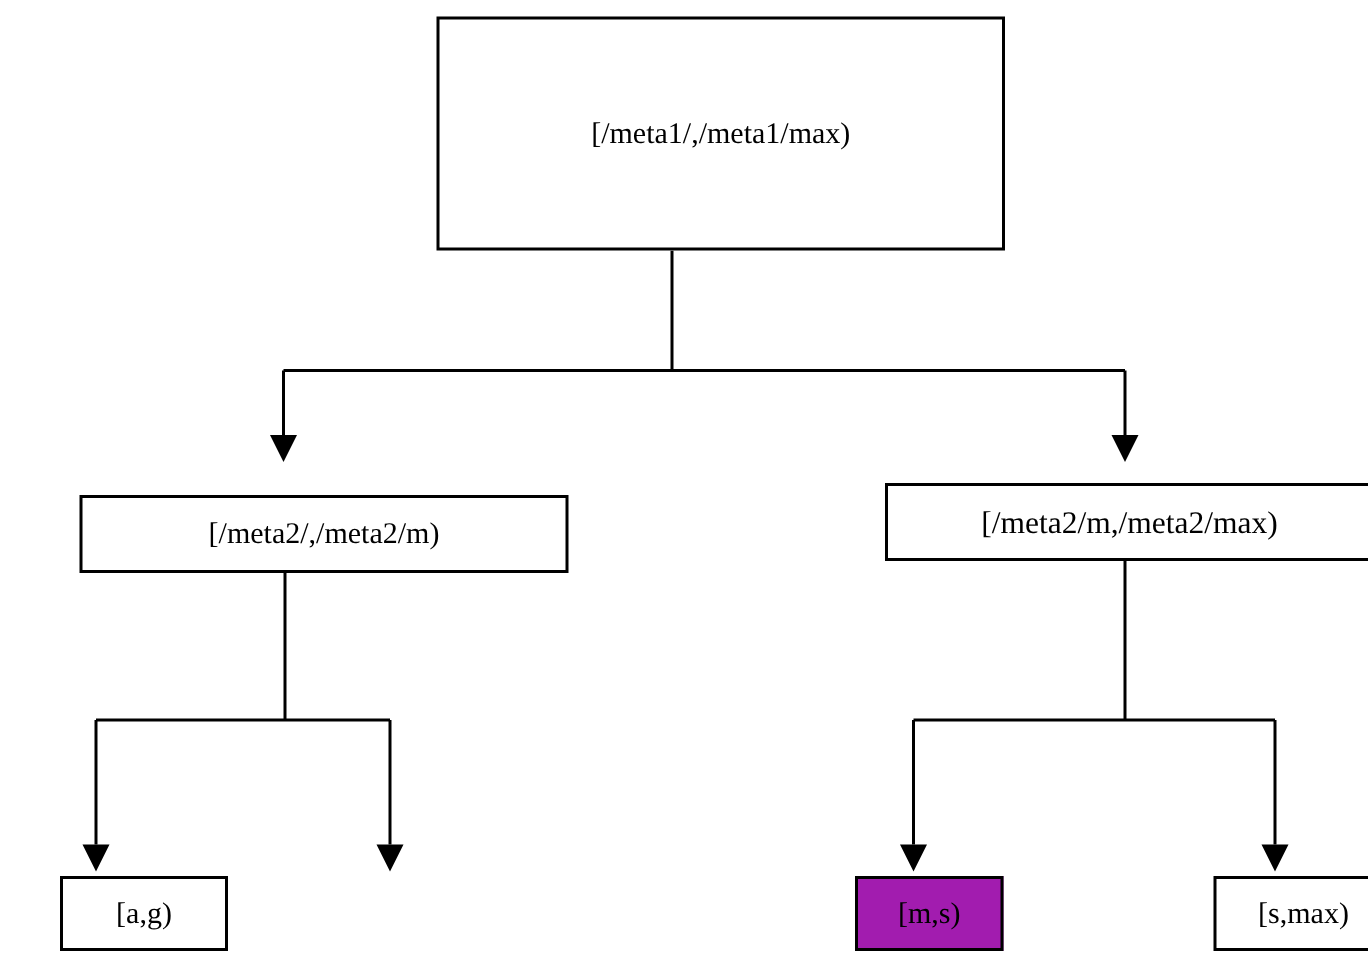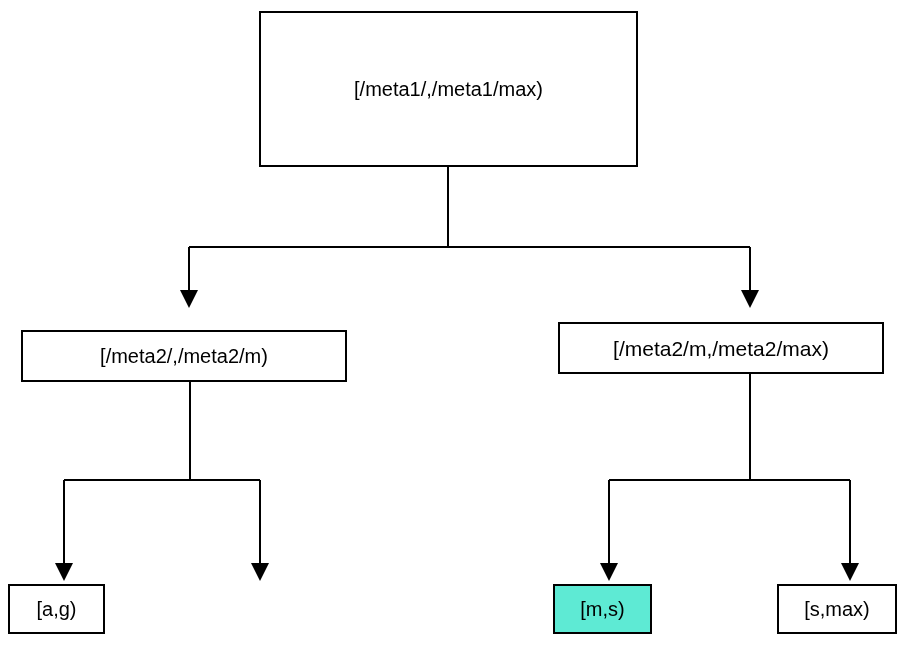--- a/index.html
+++ b/index.html
@@ -27,26 +27,27 @@
   }
   .node-box {
     position: absolute;
     box-sizing: border-box;
     border: 2px solid #000000;
     background: #ffffff;
     display: flex;
     align-items: center;
     justify-content: center;
     color: #000000;
-    font-family: Liberation Sans, sans-serif;
+    font-family: Liberation Serif, serif;
     font-size: 20px;
     line-height: 1;
     letter-spacing: 0px;
     white-space: pre;
     z-index: 2;
+    margin-left: 32px;
   }
   .node-label {
     pointer-events: none;
   }
 </style>
 </head>
 <body>
 
 <div id="diagram-root" style="width: 912px; height: 652px; background: rgb(255, 255, 255);">
 
@@ -100,26 +101,26 @@
   </div>
 
   <div class="node-box" style="left: 21px; top: 330px; width: 326px; height: 52px; font-size: 20px; background: rgb(255, 255, 255); color: rgb(0, 0, 0); border-color: rgb(0, 0, 0);">
     <span class="node-label">[/meta2/,/meta2/m)</span>
   </div>
 
   <div class="node-box" style="left: 558px; top: 322px; width: 326px; height: 52px; font-size: 21px; background: rgb(255, 255, 255); color: rgb(0, 0, 0); border-color: rgb(0, 0, 0);">
     <span class="node-label">[/meta2/m,/meta2/max)</span>
   </div>
 
-  <div class="node-box" style="left: 8px; top: 584px; width: 97px; height: 50px; font-size: 20px; background: rgb(255, 255, 255); color: rgb(0, 0, 0); border-color: rgb(0, 0, 0);">
+  <div class="node-box" style="left: 8px; top: 584px; width: 112px; height: 50px; font-size: 20px; background: rgb(255, 255, 255); color: rgb(0, 0, 0); border-color: rgb(0, 0, 0);">
     <span class="node-label">[a,g)</span>
   </div>
 
 
-  <div class="node-box" style="left: 553px; top: 584px; width: 99px; height: 50px; font-size: 20px; background: #5eead4; color: rgb(0, 0, 0); border-color: rgb(0, 0, 0);">
+  <div class="node-box" style="left: 538px; top: 584px; width: 99px; height: 50px; font-size: 20px; background: #a21caf; color: rgb(0, 0, 0); border-color: rgb(0, 0, 0);">
     <span class="node-label">[m,s)</span>
   </div>
 
   <div class="node-box" style="left: 777px; top: 584px; width: 120px; height: 50px; font-size: 20px; background: rgb(255, 255, 255); color: rgb(0, 0, 0); border-color: rgb(0, 0, 0);">
     <span class="node-label">[s,max)</span>
   </div>
 
 </div>
 
 </body></html>

